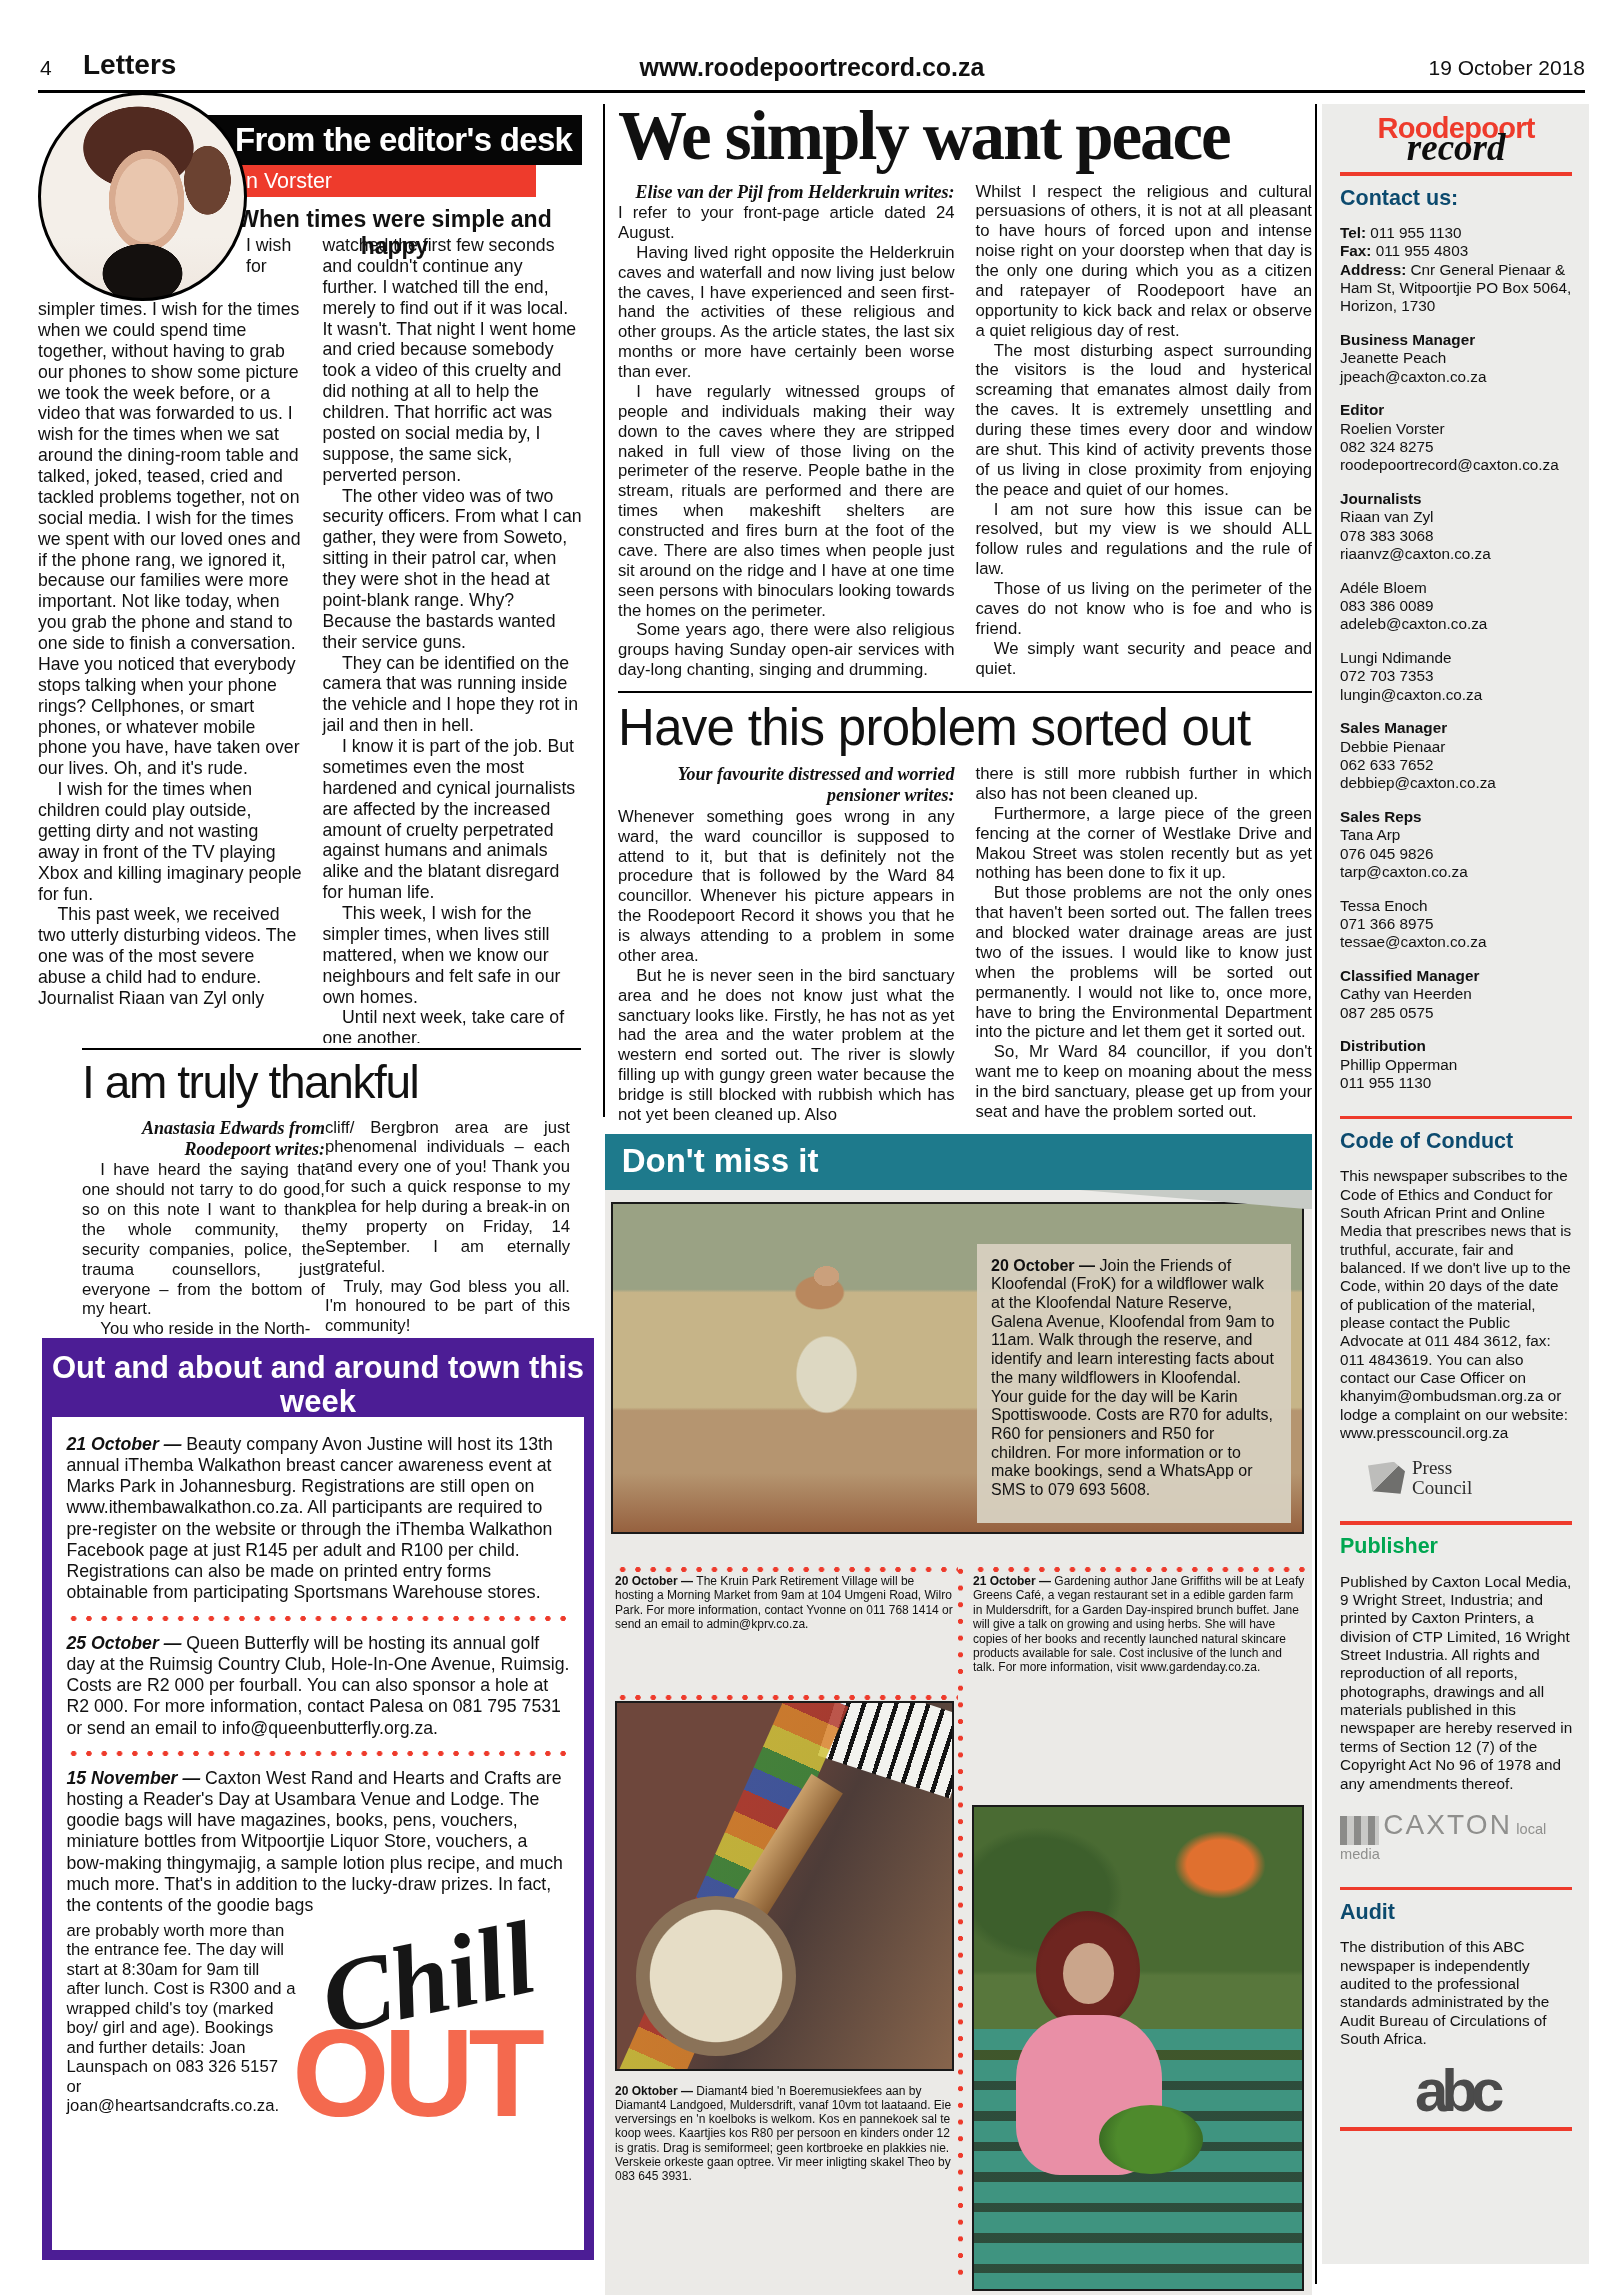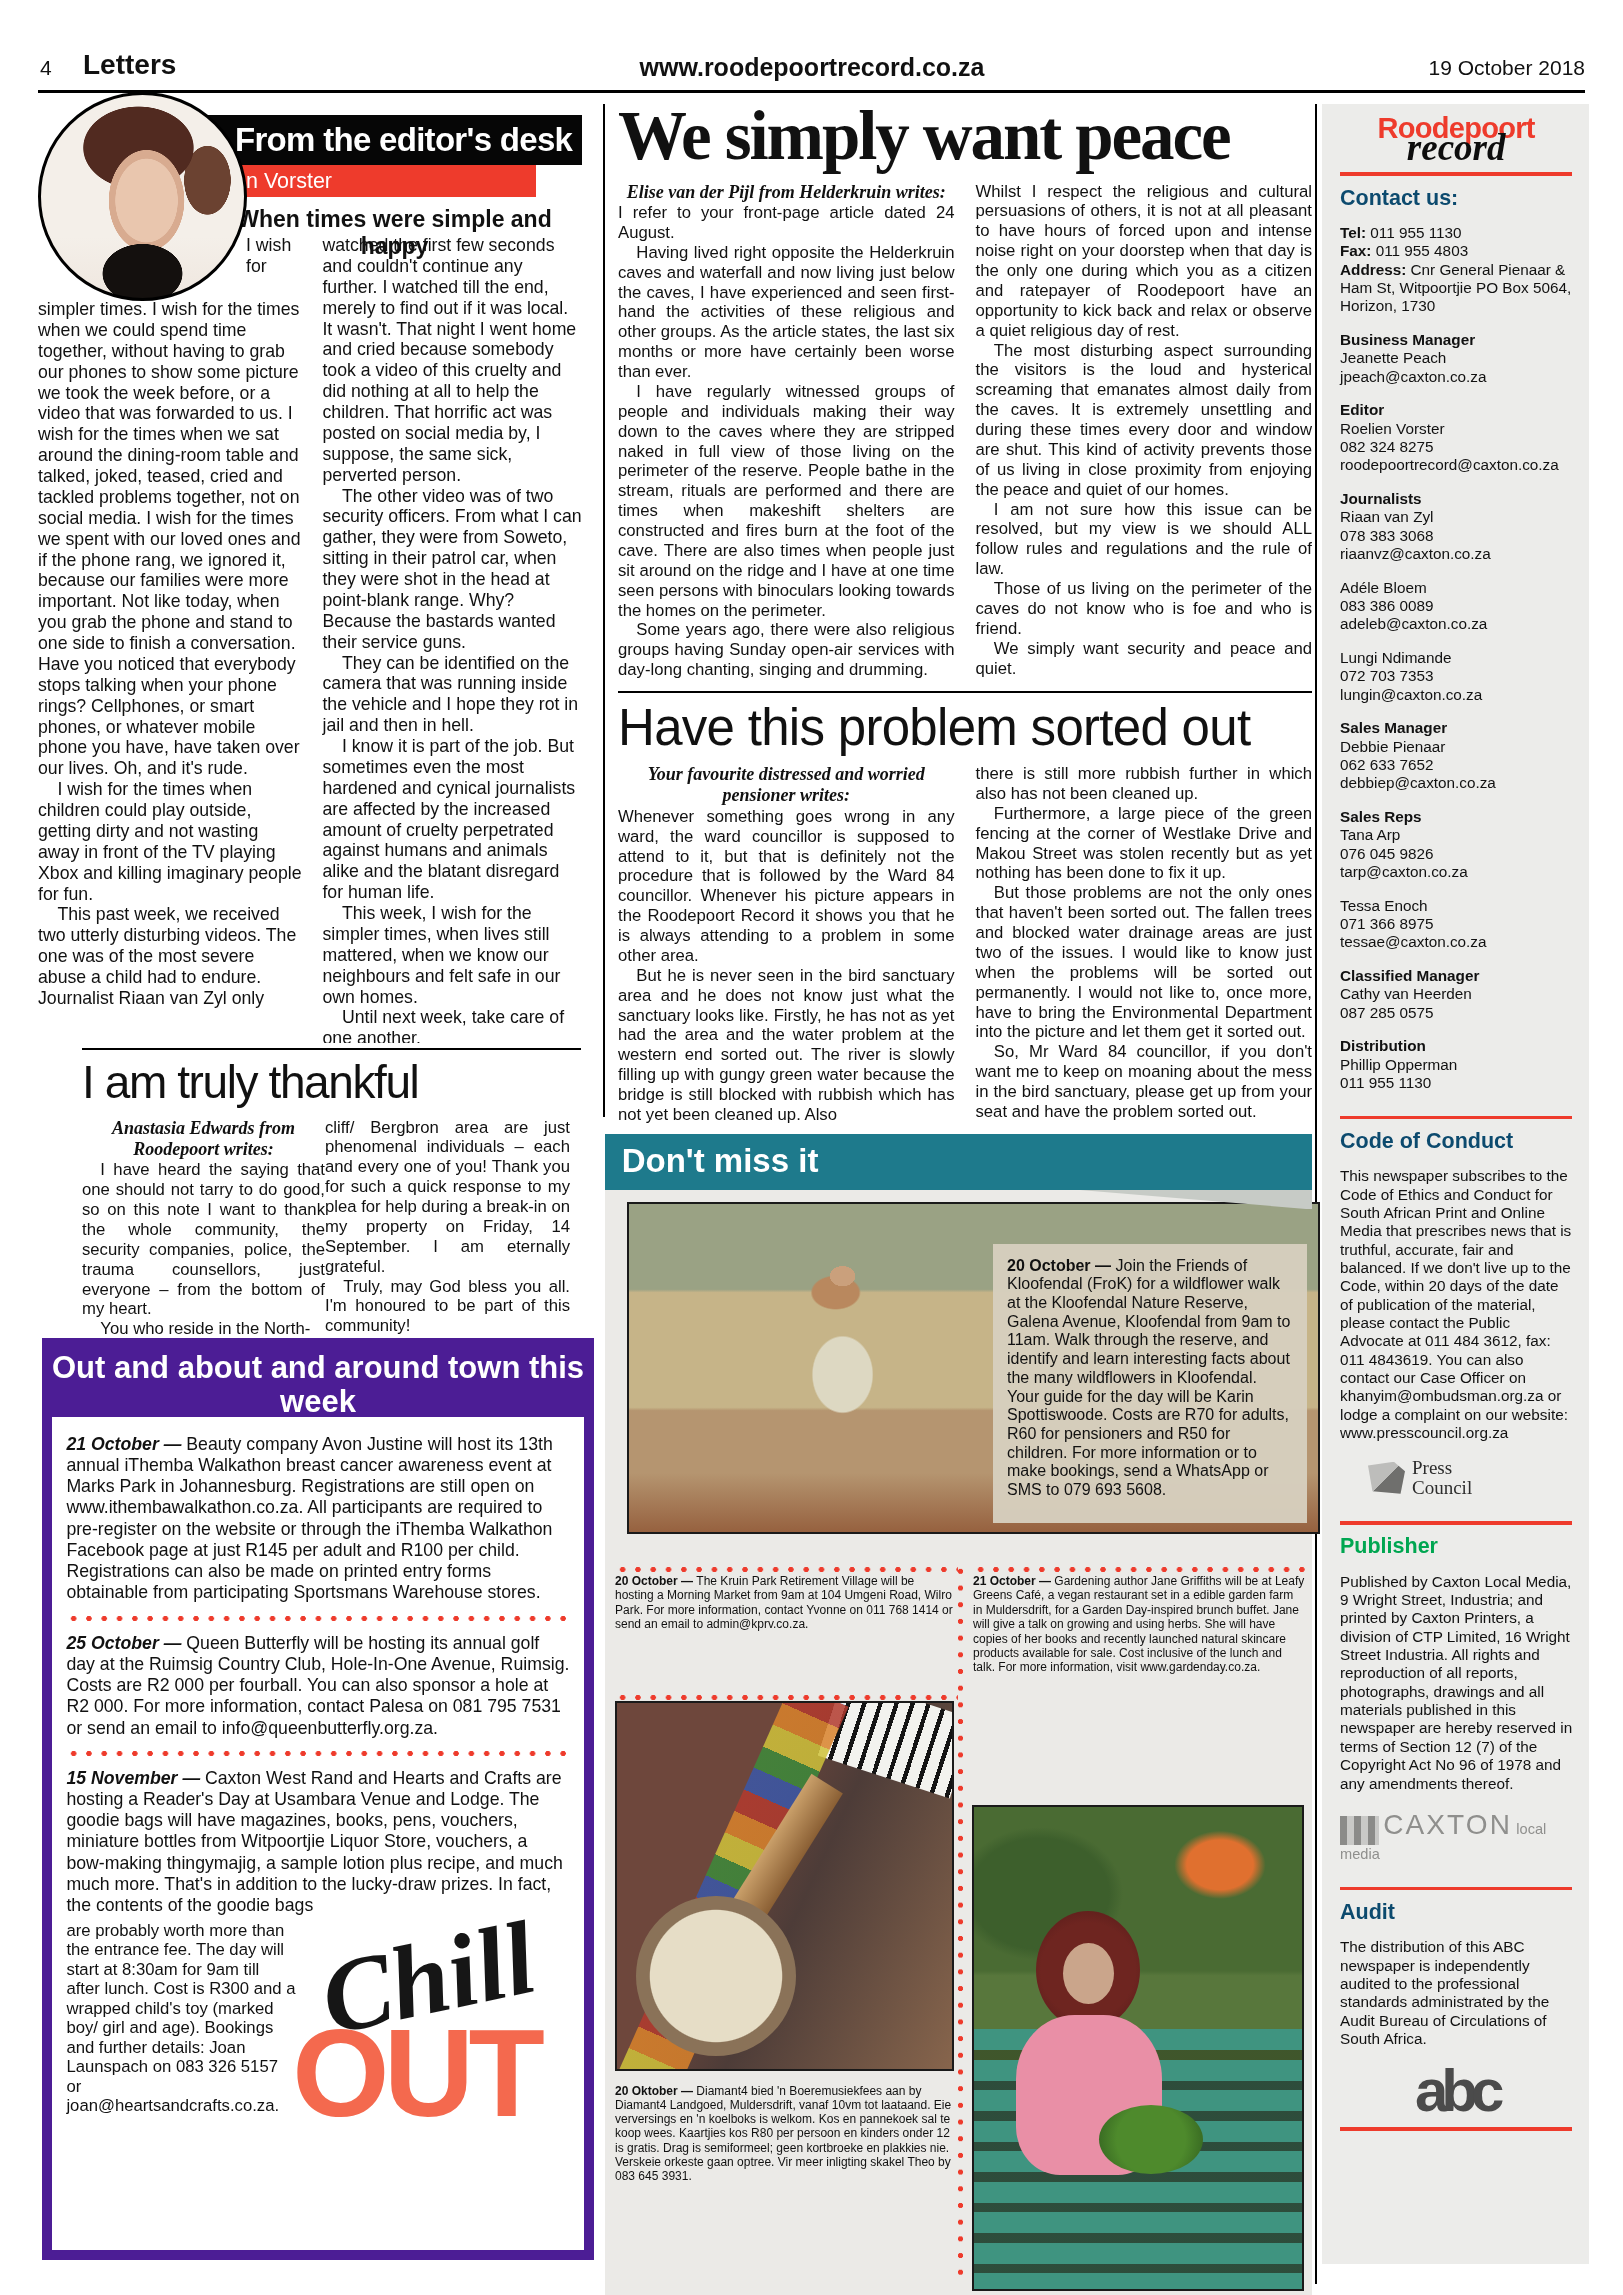--- a/index.html
+++ b/index.html
@@ -38,21 +38,21 @@
   
   .serif, .byline{font-family:"Liberation Serif",serif;}
   .peace{left:618px;top:103px;width:694px;}
   .peace-headline{font-family:"Liberation Serif",serif;font-weight:bold;font-size:69px;
     line-height:.98;letter-spacing:-2.1px;margin:0;}
   .cols{display:flex;gap:21px;margin-top:11px;}
   .col{width:337px;font-size:16.7px;line-height:1.19;text-align:justify;}
   .col p{margin:0;}
   .col p + p{text-indent:1.1em;}
   .col p.noind{text-indent:0;}
-  .byline{font-weight:bold;font-style:italic;font-size:18px;margin:0 0 2.8px 0;text-align:center;}
+  .byline{font-weight:bold;font-style:italic;font-size:18px;margin:0 0 2.8px 0;text-align:right;}
   .peace-rule{left:618px;top:691px;width:694px;height:2.1px;}
   .sorted{left:618px;top:702px;width:694px;}
   .sorted-headline{font-size:51px;font-weight:400;letter-spacing:-0.7px;margin:0;line-height:1;}
   .thankful{left:82px;top:1059px;width:499px;}
   .thank-headline{font-size:46px;font-weight:400;letter-spacing:-1.4px;margin:0;line-height:1;}
   .thank-cols{display:flex;margin-top:12.5px;}
   .thank-col{font-size:16.7px;line-height:1.19;text-align:justify;}
   .tc1{width:243px;}.tc2{width:245px;}
   .thank-col p{margin:0;}
   .thank-col p + p{text-indent:1.1em;}
@@ -73,21 +73,21 @@
     font-style:italic;font-weight:bold;font-size:104px;transform:rotate(-12deg);color:#161616;z-index:2;}
   .chill-out{position:absolute;left:-4.2px;top:89px;font-size:125px;font-weight:800;color:#f4694e;
     letter-spacing:-5.6px;line-height:1;}
   
   .dm-banner{left:605px;top:1134px;width:707px;height:56px;background:#1e7a8c;z-index:2;}
   .dm-label{color:#fff;font-size:33px;font-weight:bold;padding:8.3px 0 0 16.7px;margin:0;}
   .dm-fold{left:1080px;top:1190px;width:232px;height:19.4px;background:#c7cbc6;
     clip-path:polygon(0 0,100% 0,100% 100%);z-index:2;}
   .gray-panel{left:605px;top:1190px;width:707px;height:1106px;background:#ebeae7;}
   .photo{border:2.1px solid #1a1a1a;box-sizing:border-box;}
-  .ph-kloof{left:627px;top:1202px;width:693px;height:332px;
+  .ph-kloof{left:611px;top:1202px;width:693px;height:332px;
     background:
       radial-gradient(ellipse 21px 16.7px at 31% 22%, #caa07c 0 60%, transparent 61%),
       radial-gradient(ellipse 42px 29px at 30% 27%, #b9885e 0 55%, transparent 60%),
       radial-gradient(ellipse 49px 62px at 31% 52%, #ddd8c2 0 60%, transparent 63%),
       linear-gradient(180deg,#9aa284 0 26%,#c6b488 27% 62%,#b59570 63% 82%,#96613f 100%);}
   .caption-box{position:absolute;right:11px;top:40px;width:314px;height:279px;
     background:rgba(214,207,190,.96);padding:12.5px 14px;box-sizing:border-box;
     font-size:16px;line-height:1.17;text-align:left;}
   .cap-lead{font-weight:bold;}
   .ldots1{left:615px;top:1555px;width:343px;}

